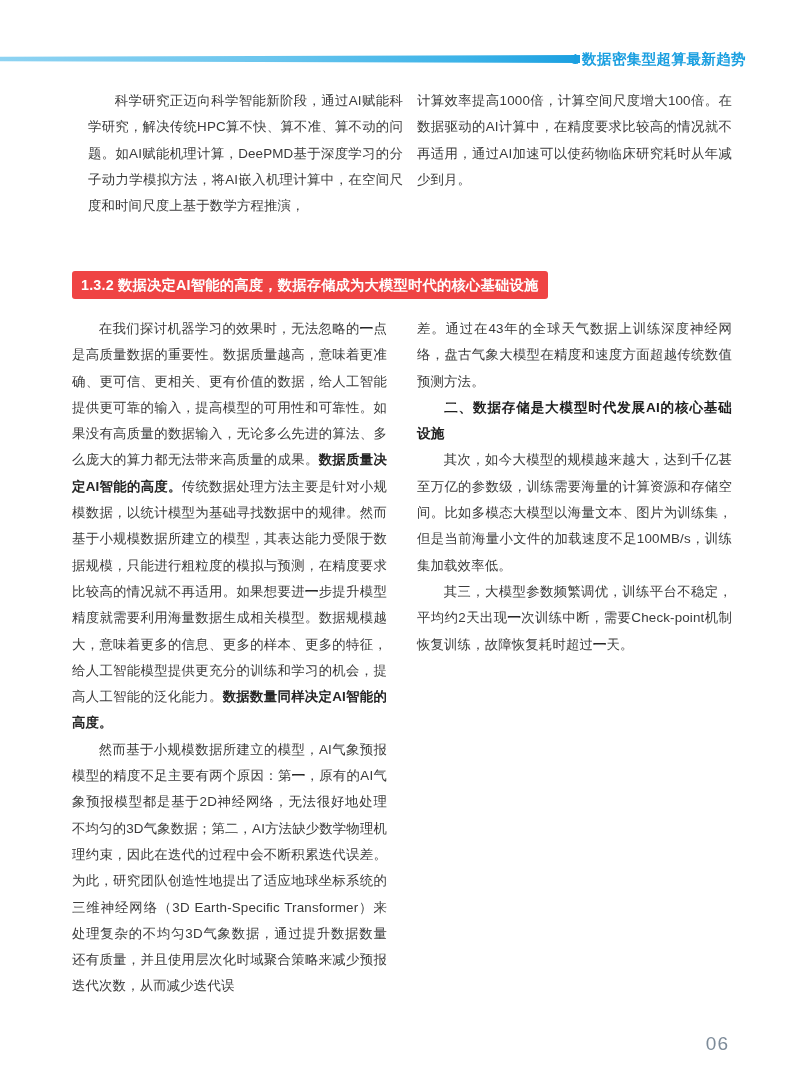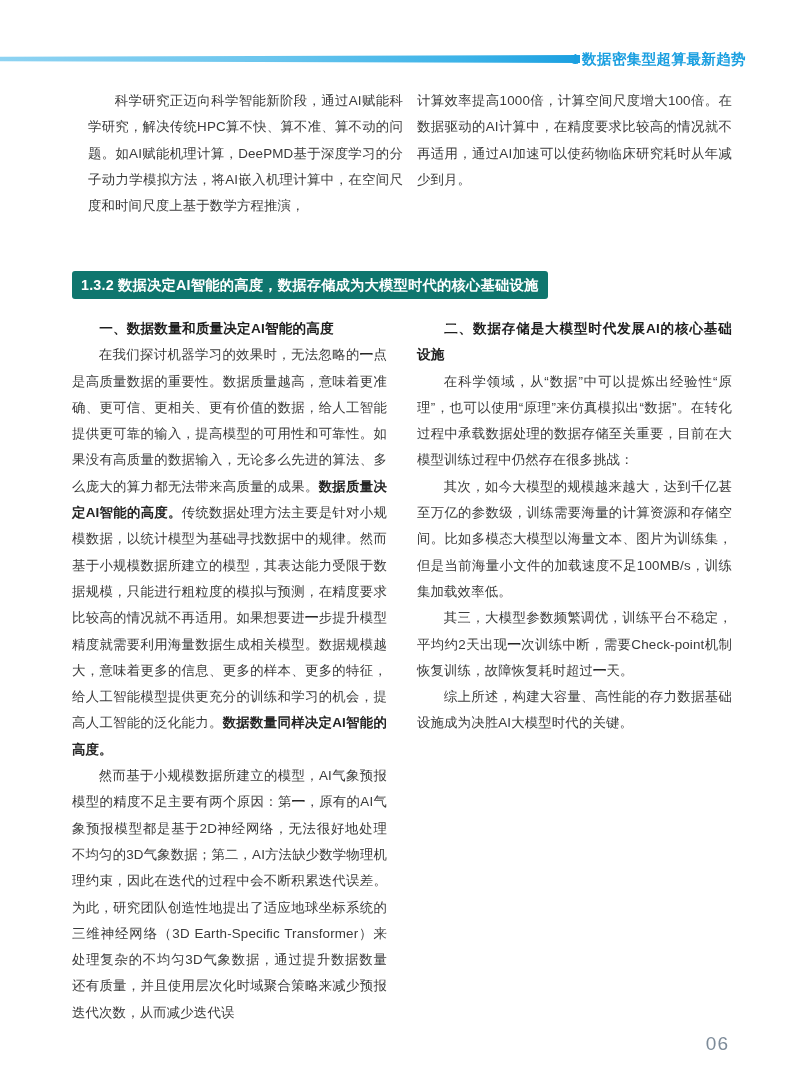--- a/index.html
+++ b/index.html
@@ -77,21 +77,21 @@
   }
   p.body.indent { text-indent: 2em; }
   p.body b { font-weight: bold; color: #262626; }
 
   
   .section-bar {
     position: absolute;
     left: 72px;
     top: 271px;
     height: 28px;
-    background: #0f766e;
+    background: #ef4444;
     border-radius: 3px;
     padding: 0 9px;
     display: flex;
     align-items: center;
     box-sizing: border-box;
   }
   .section-bar-text {
     color: #ffffff;
     font-size: 14.3px;
     font-weight: bold;
@@ -157,33 +157,31 @@
   </div>
 </div>
 
 <div class="section-bar">
   <span class="section-bar-text">1.3.2 数据决定AI智能的高度，数据存储成为大模型时代的核心基础设施</span>
 </div>
 
 <div class="columns" style="top:88px;">
 
   <div class="below-bar-left">
-    <p class="subhead">一、数据数量和质量决定AI智能的高度</p>
 
     <p class="body indent"><span>在我们探讨机器学习的效果时，无法忽略的</span><b>一</b><span>点是高质量数据的重要性。数据质量越高，意味着更准确、更可信、更相关、更有价值的数据，给人工智能提供更可靠的输入，提高模型的可用性和可靠性。如果没有高质量的数据输入，无论多么先进的算法、多么庞大的算力都无法带来高质量的成果。</span><b>数据质量决定AI智能的高度。</b><span>传统数据处理方法主要是针对小规模数据，以统计模型为基础寻找数据中的规律。然而基于小规模数据所建立的模型，其表达能力受限于数据规模，只能进行粗粒度的模拟与预测，在精度要求比较高的情况就不再适用。如果想要进</span><b>一</b><span>步提升模型精度就需要利用海量数据生成相关模型。数据规模越大，意味着更多的信息、更多的样本、更多的特征，给人工智能模型提供更充分的训练和学习的机会，提高人工智能的泛化能力。</span><b>数据数量同样决定AI智能的高度。</b></p>
 
     <p class="body indent"><span>然而基于小规模数据所建立的模型，AI气象预报模型的精度不足主要有两个原因：第</span><b>一</b><span>，原有的AI气象预报模型都是基于2D神经网络，无法很好地处理不均匀的3D气象数据；第二，AI方法缺少数学物理机理约束，因此在迭代的过程中会不断积累迭代误差。为此，研究团队创造性地提出了适应地球坐标系统的三维神经网络（3D Earth-Specific Transformer）来处理复杂的不均匀3D气象数据，通过提升数据数量还有质量，并且使用层次化时域聚合策略来减少预报迭代次数，从而减少迭代误</span></p>
   </div>
 
   <div class="below-bar-right">
+    <p class="body">差。通过在43年的全球天气数据上训练深度神经网络，盘古气象大模型在精度和速度方面超越传统数值预测方法。</p>
 
     <p class="subhead">二、数据存储是大模型时代发展AI的核心基础设施</p>
 
-    <p class="body indent">在科学领域，从“数据”中可以提炼出经验性“原理”，也可以使用“原理”来仿真模拟出“数据”。在转化过程中承载数据处理的数据存储至关重要，目前在大模型训练过程中仍然存在很多挑战：</p>
     <p class="body indent">其次，如今大模型的规模越来越大，达到千亿甚至万亿的参数级，训练需要海量的计算资源和存储空间。比如多模态大模型以海量文本、图片为训练集，但是当前海量小文件的加载速度不足100MB/s，训练集加载效率低。</p>
 
     <p class="body indent"><span>其三，大模型参数频繁调优，训练平台不稳定，平均约2天出现</span><b>一</b><span>次训练中断，需要Check-point机制恢复训练，故障恢复耗时超过</span><b>一</b><span>天。</span></p>
 
-    <p class="body indent">综上所述，构建大容量、高性能的存力数据基础设施成为决胜AI大模型时代的关键。</p>
   </div>
 </div>
 
 <div class="page-number">06</div>
 
 </body></html>

